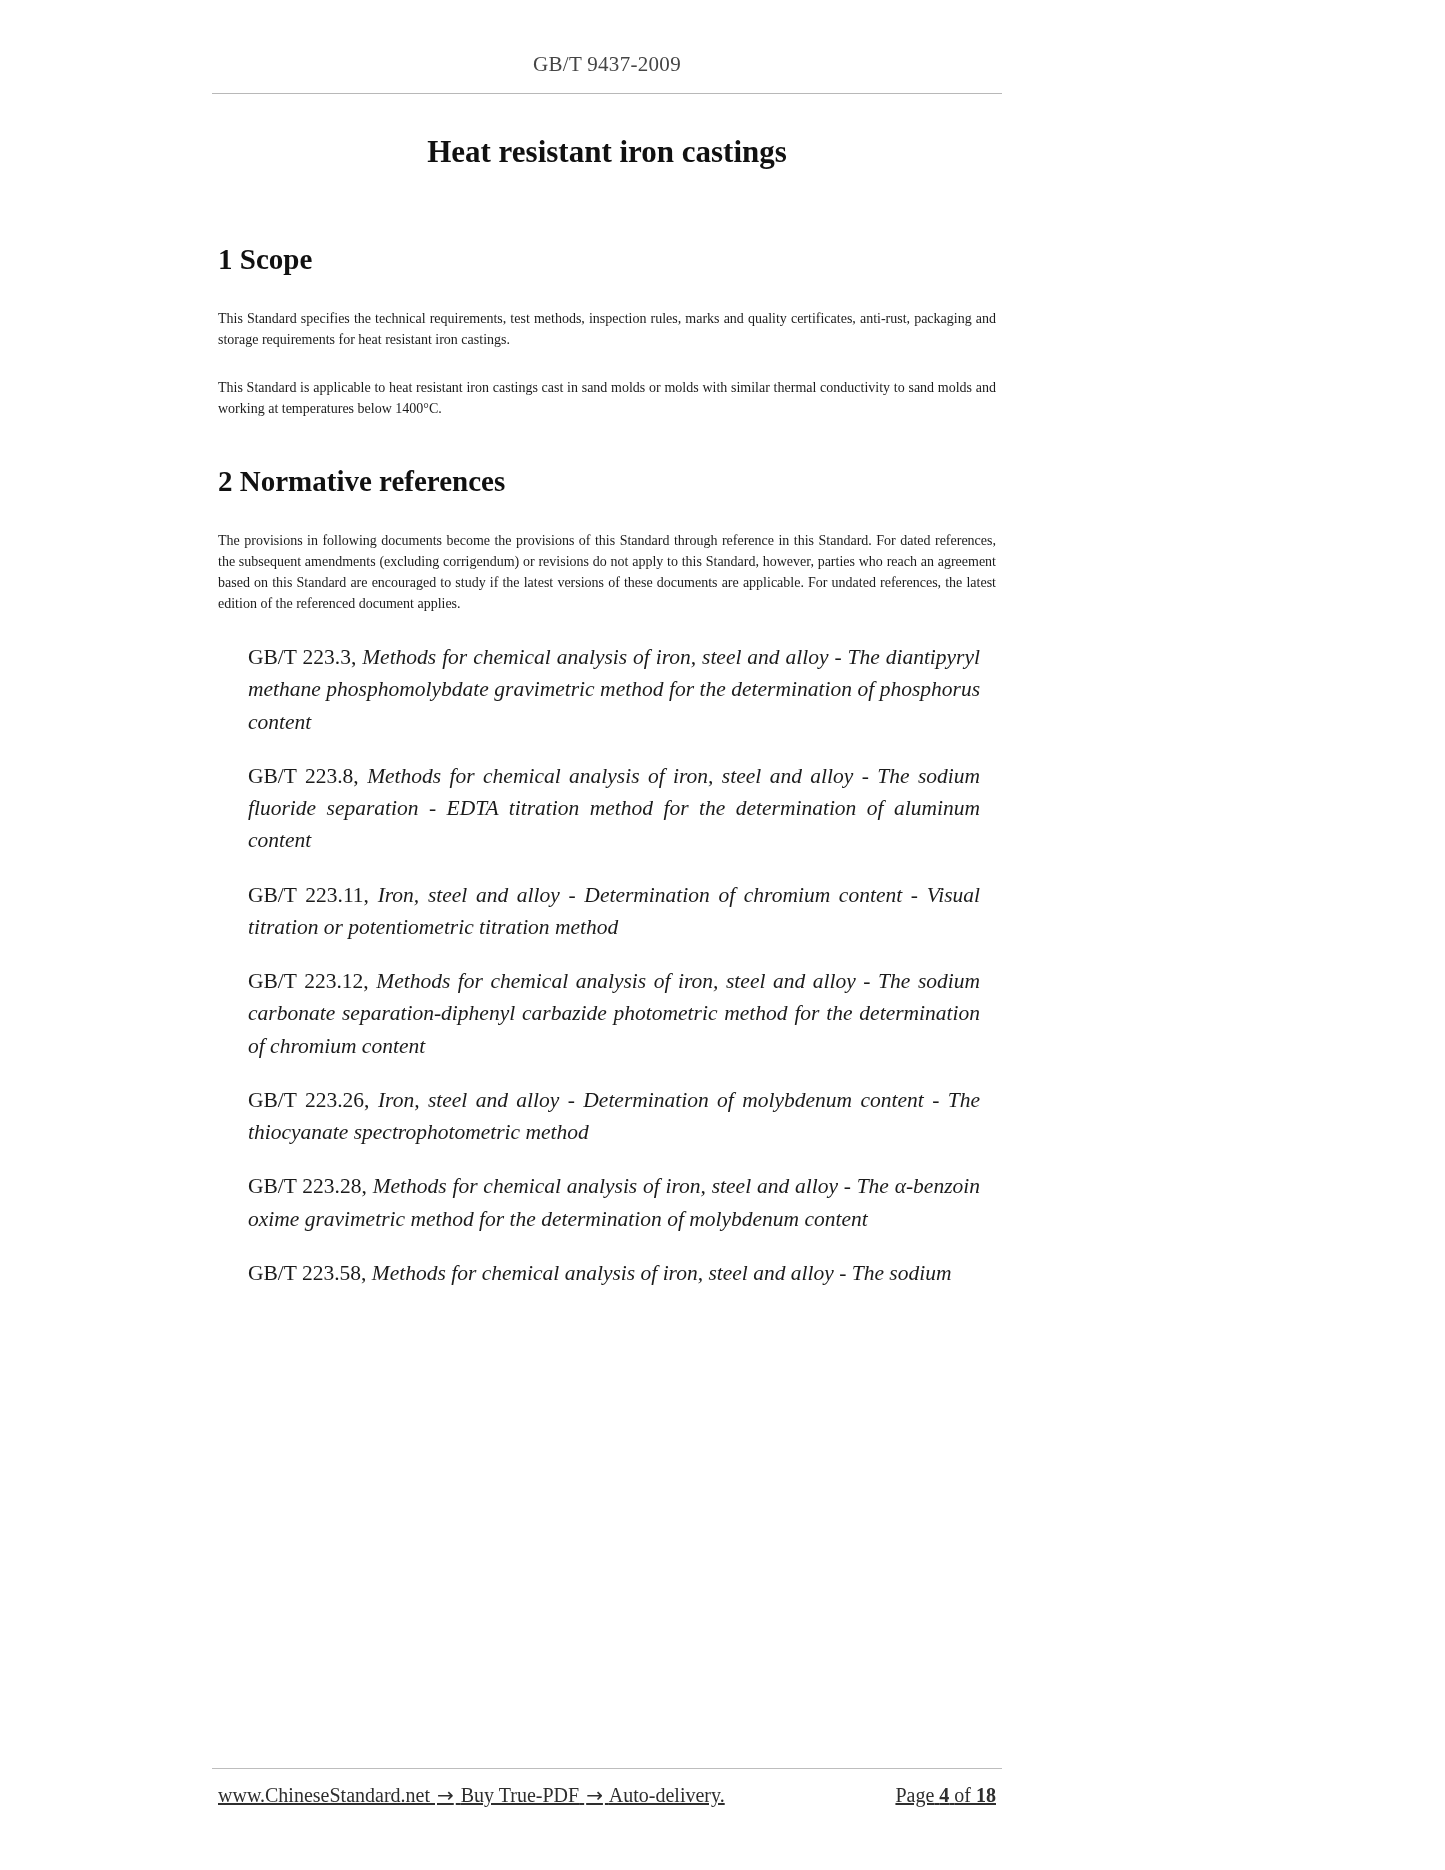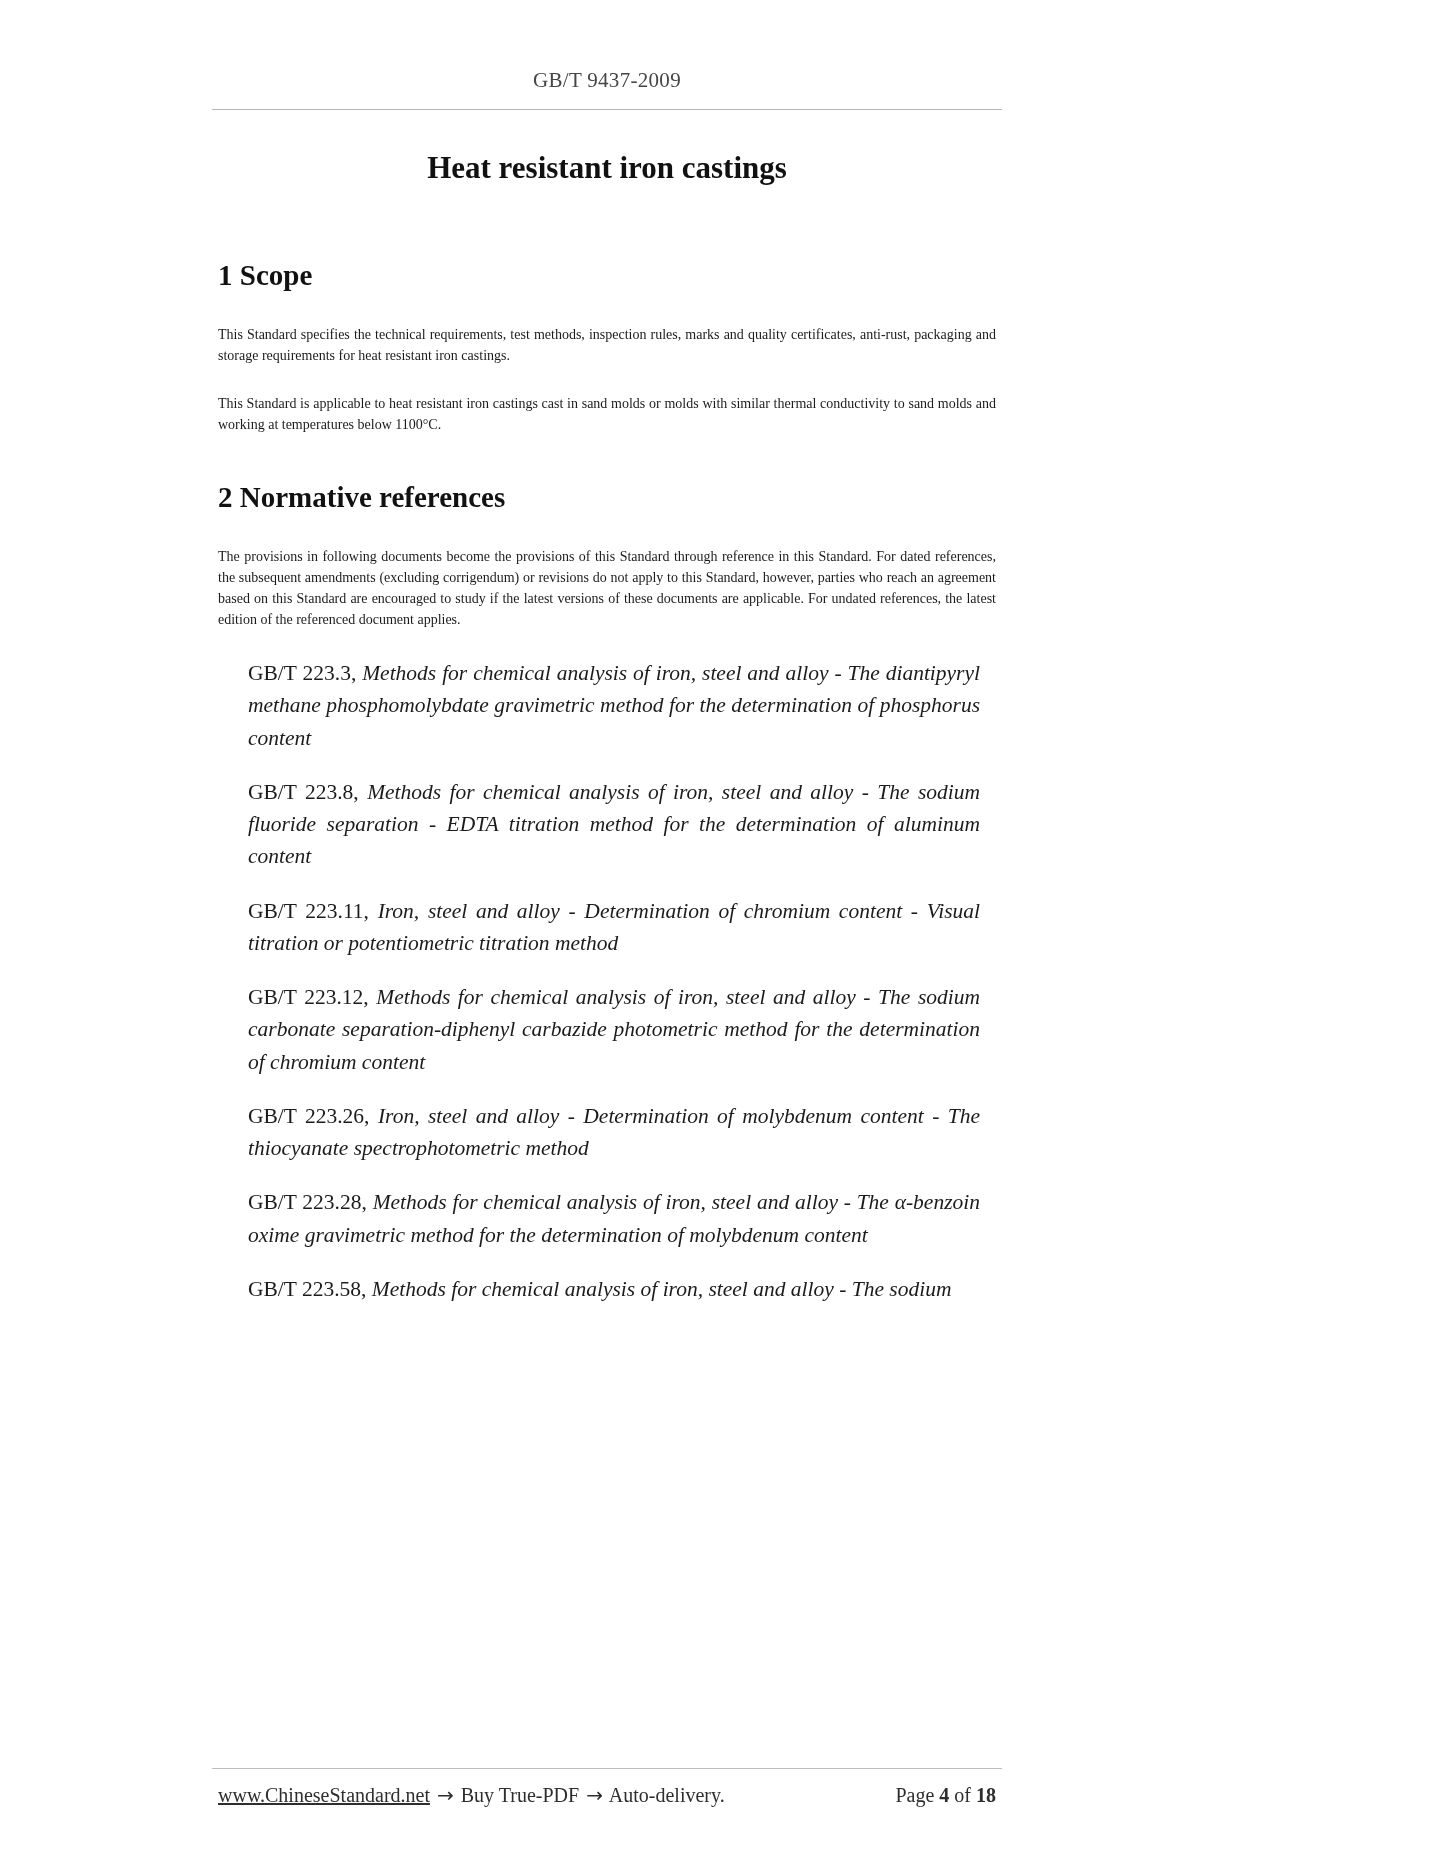--- a/index.html
+++ b/index.html
@@ -19,21 +19,21 @@
     position: absolute;
     left: 0;
     top: 0;
     width: 1445px;
     height: 1870px;
     background: #ffffff;
   }
   .content {
     position: absolute;
     left: 218px;
-    top: 16px;
+    top: 0;
     width: 778px;
   }
   .doc-code {
     text-align: center;
     font-size: 21px;
     color: #454545;
     padding-top: 52px;
     letter-spacing: 0.3px;
   }
   .header-rule {
@@ -86,20 +86,21 @@
     border-top: 1px solid #bdbdbd;
     margin: 0 0 14px 0;
   }
   .footer-row {
     display: flex;
     justify-content: space-between;
     align-items: baseline;
     font-size: 20px;
     color: #2e2e2e;
     padding: 0 6px;
+    text-decoration: underline;
   }
   .footer-link {
     color: #2e2e2e;
     text-decoration: underline;
     cursor: pointer;
   }
   .footer-arrow {
     font-family: "DejaVu Sans", sans-serif;
     color: #2e2e2e;
     padding: 0 2px;
@@ -118,21 +119,21 @@
     <div class="doc-code">GB/T 9437-2009</div>
 
     <hr class="header-rule">
 
     <h1 class="doc-title">Heat resistant iron castings</h1>
 
     <h2 class="section-heading first">1 Scope</h2>
 
     <p class="body-par">This Standard specifies the technical requirements, test methods, inspection rules, marks and quality certificates, anti-rust, packaging and storage requirements for heat resistant iron castings.</p>
 
-    <p class="body-par">This Standard is applicable to heat resistant iron castings cast in sand molds or molds with similar thermal conductivity to sand molds and working at temperatures below 1100°C.</p>
+    <p class="body-par">This Standard is applicable to heat resistant iron castings cast in sand molds or molds with similar thermal conductivity to sand molds and working at temperatures below 1400°C.</p>
 
     <h2 class="section-heading">2 Normative references</h2>
 
     <p class="body-par">The provisions in following documents become the provisions of this Standard through reference in this Standard. For dated references, the subsequent amendments (excluding corrigendum) or revisions do not apply to this Standard, however, parties who reach an agreement based on this Standard are encouraged to study if the latest versions of these documents are applicable. For undated references, the latest edition of the referenced document applies.</p>
 
     <p class="ref"><span class="ref-code">GB/T 223.3,</span> <span class="ref-title">Methods for chemical analysis of iron, steel and alloy - The diantipyryl methane phosphomolybdate gravimetric method for the determination of phosphorus content</span></p>
 
     <p class="ref"><span class="ref-code">GB/T 223.8,</span> <span class="ref-title">Methods for chemical analysis of iron, steel and alloy - The sodium fluoride separation - EDTA titration method for the determination of aluminum content</span></p>
 
     <p class="ref"><span class="ref-code">GB/T 223.11,</span> <span class="ref-title">Iron, steel and alloy - Determination of chromium content - Visual titration or potentiometric titration method</span></p>

